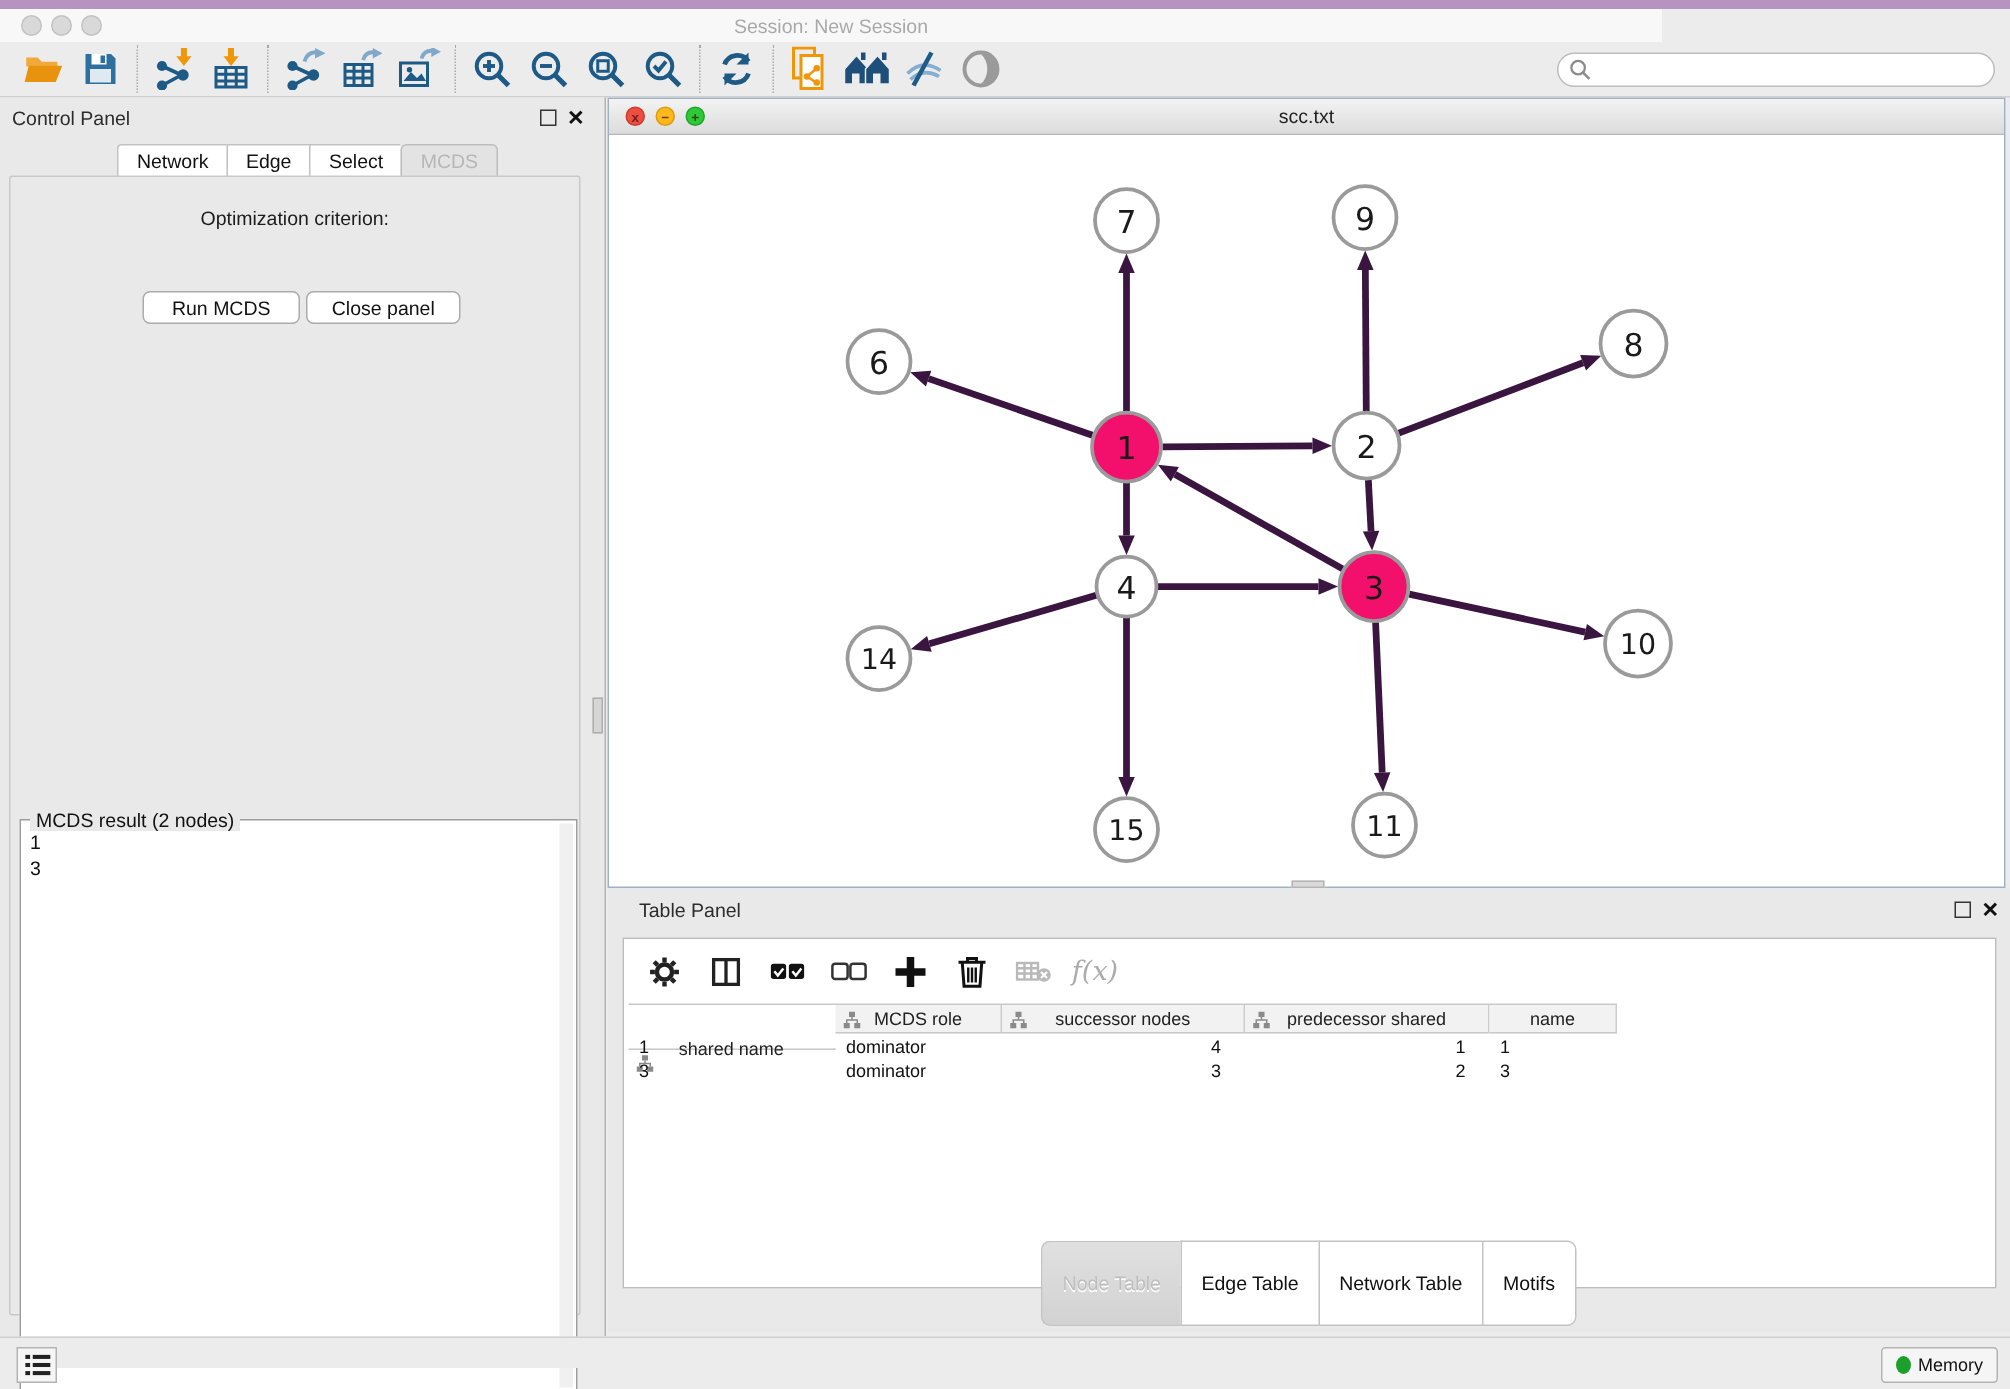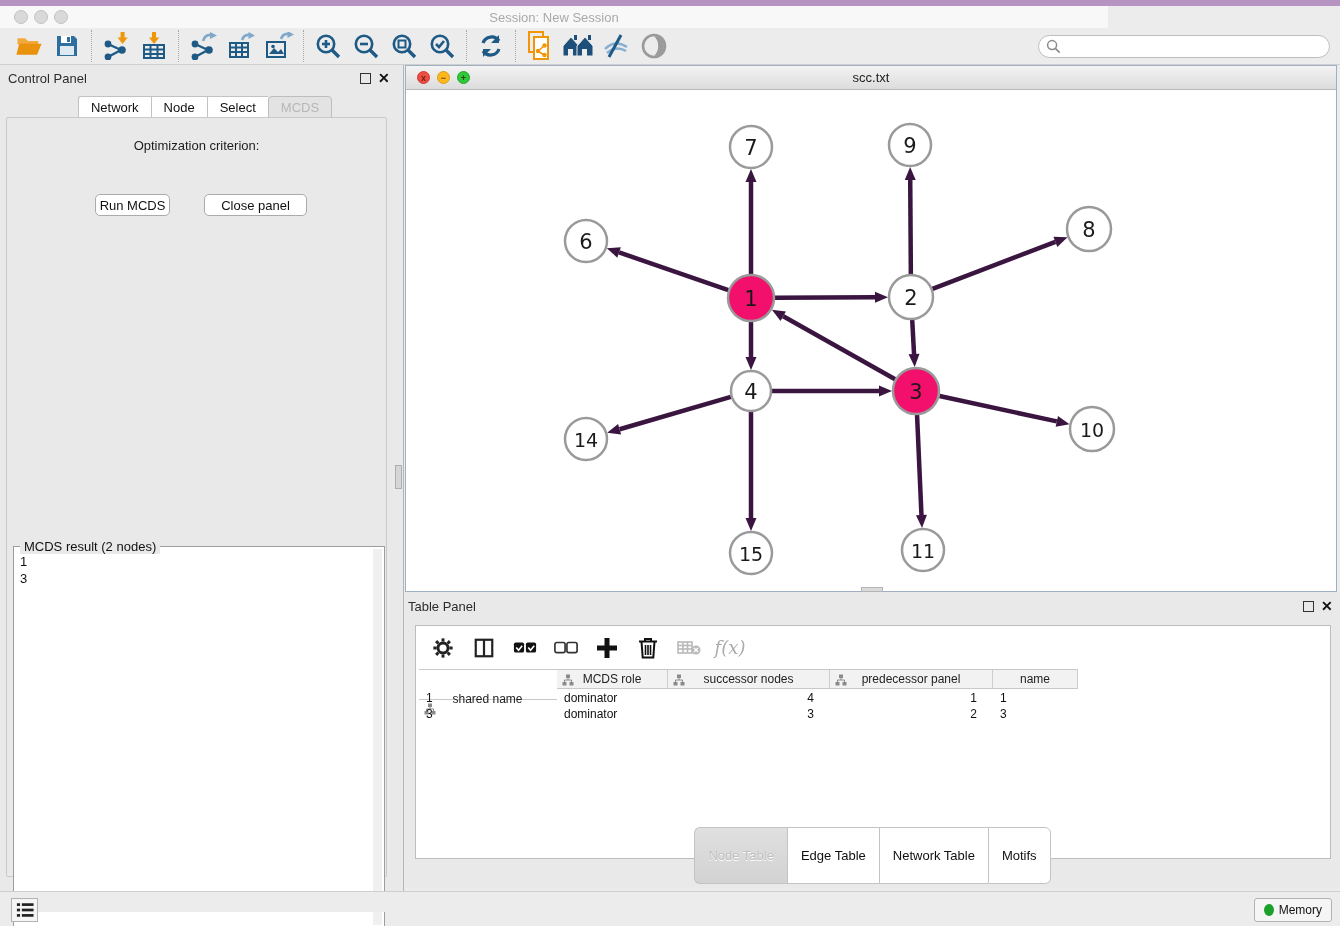--- a/index.html
+++ b/index.html
@@ -61,21 +61,21 @@
     background:linear-gradient(#f3f3f3,#dcdcdc); border-bottom:1px solid #b8b8b8; }
   .mac-btn { position:absolute; top:5px; width:13px; height:13px; border-radius:50%;
     font-size:9px; font-weight:bold; color:rgba(60,20,10,.75); text-align:center; line-height:12px; }
   #net-title { position:absolute; top:4px; width:100%; text-align:center; font-size:13px; color:#222; }
   #graph { position:absolute; top:25px; left:0; }
   #h-handle { position:absolute; bottom:-1px; left:455px; width:22px; height:5px;
     background:#dadada; border:1px solid #b5b5b5; }
 
   
   #table-panel { position:absolute; top:592px; left:405px; width:935px; height:296px; background:#e9e9e9; }
-  #tp-header { position:absolute; top:7px; left:3px; font-size:13px; color:#2c2c2c; }
+  #tp-header { position:absolute; top:7px; left:21px; font-size:13px; color:#2c2c2c; }
   #tp-box { position:absolute; top:33px; left:10px; width:916px; height:234px; background:#fff;
     border:1px solid #bdbdbd;padding-left:10px; }
   #tp-toolbar { position:absolute; top:0; left:0; width:100%; height:43px; display:flex;
     align-items:center; gap:15px; padding-left:14px; background:#fff; }
   .tp-icon { width:26px; height:24px; display:flex; align-items:center; justify-content:center; }
   .fx-icon { font-family:"DejaVu Serif", serif; font-style:italic; font-size:18px; color:#ababab; }
   #tp-headrow { position:absolute; top:43px; left:3px; height:20px; display:flex; border-top:1px solid #c9c9c9; }
   .th-cell { position:relative; background:#f2f2f2; border-right:1px solid #cdcdcd;
     border-bottom:1px solid #c9c9c9; font-size:12px; color:#222;
     display:flex; align-items:center; justify-content:center; }
@@ -280,27 +280,27 @@
     <input id="search-input" placeholder="" style="">
   </div>
 </div>
 
 <div id="control-panel">
   <div id="cp-header">Control Panel</div>
   <span class="panel-float-icon" style="top:8px; left:360px;"></span>
   <span class="panel-close-icon" style="top:8px; left:378px;">✕</span>
   <div id="cp-tabs">
       <div class="cp-tab">Network</div>
-      <div class="cp-tab">Node</div>
+      <div class="cp-tab">Edge</div>
       <div class="cp-tab">Select</div>
       <div class="cp-tab disabled-active">MCDS</div>
     </div>
   <div id="cp-body">
     <div id="opt-label">Optimization criterion:</div>
-    <div class="cp-btn" style="left:88px; width:75px;">Run MCDS</div>
+    <div class="cp-btn" style="left:88px; width:105px;">Run MCDS</div>
     <div class="cp-btn" style="left:197px; width:103px;">Close panel</div>
     <div id="mcds-result">
       <div id="mcds-legend">MCDS result (2 nodes)</div>
       <div id="mcds-lines">1
 3</div>
       <div id="mcds-scroll"></div>
     </div>
   </div>
 </div>
 
@@ -472,21 +472,21 @@
             </svg></span>
           <span>successor nodes</span>
         </div>
         <div class="th-cell" style="width: 163px;">
           <span class="th-tree"><svg width="12" height="12" viewBox="0 0 12 12">
               <rect x="4" y="0.5" width="4" height="3.5" fill="#8a8a8a"></rect>
               <rect x="0.5" y="8" width="4" height="3.5" fill="#8a8a8a"></rect>
               <rect x="7.5" y="8" width="4" height="3.5" fill="#8a8a8a"></rect>
               <path d="M6 4 V6 M2.5 8 V6 H9.5 V8" stroke="#8a8a8a" stroke-width="1" fill="none"></path>
             </svg></span>
-          <span>predecessor panel</span>
+          <span>predecessor shared</span>
         </div>
         <div class="th-cell" style="width: 85px;">
           <span>name</span>
         </div>
       </div>
     <div id="tp-rows">
         <div class="t-row">
           <div class="t-cell" style="width: 138px; text-align: left; padding: 1px 0px 0px 7px;">1</div>
           <div class="t-cell" style="width: 111px; text-align: left; padding: 1px 0px 0px 7px;">dominator</div>
           <div class="t-cell" style="width: 162px; text-align: right; padding: 1px 16px 0px 0px;">4</div>

